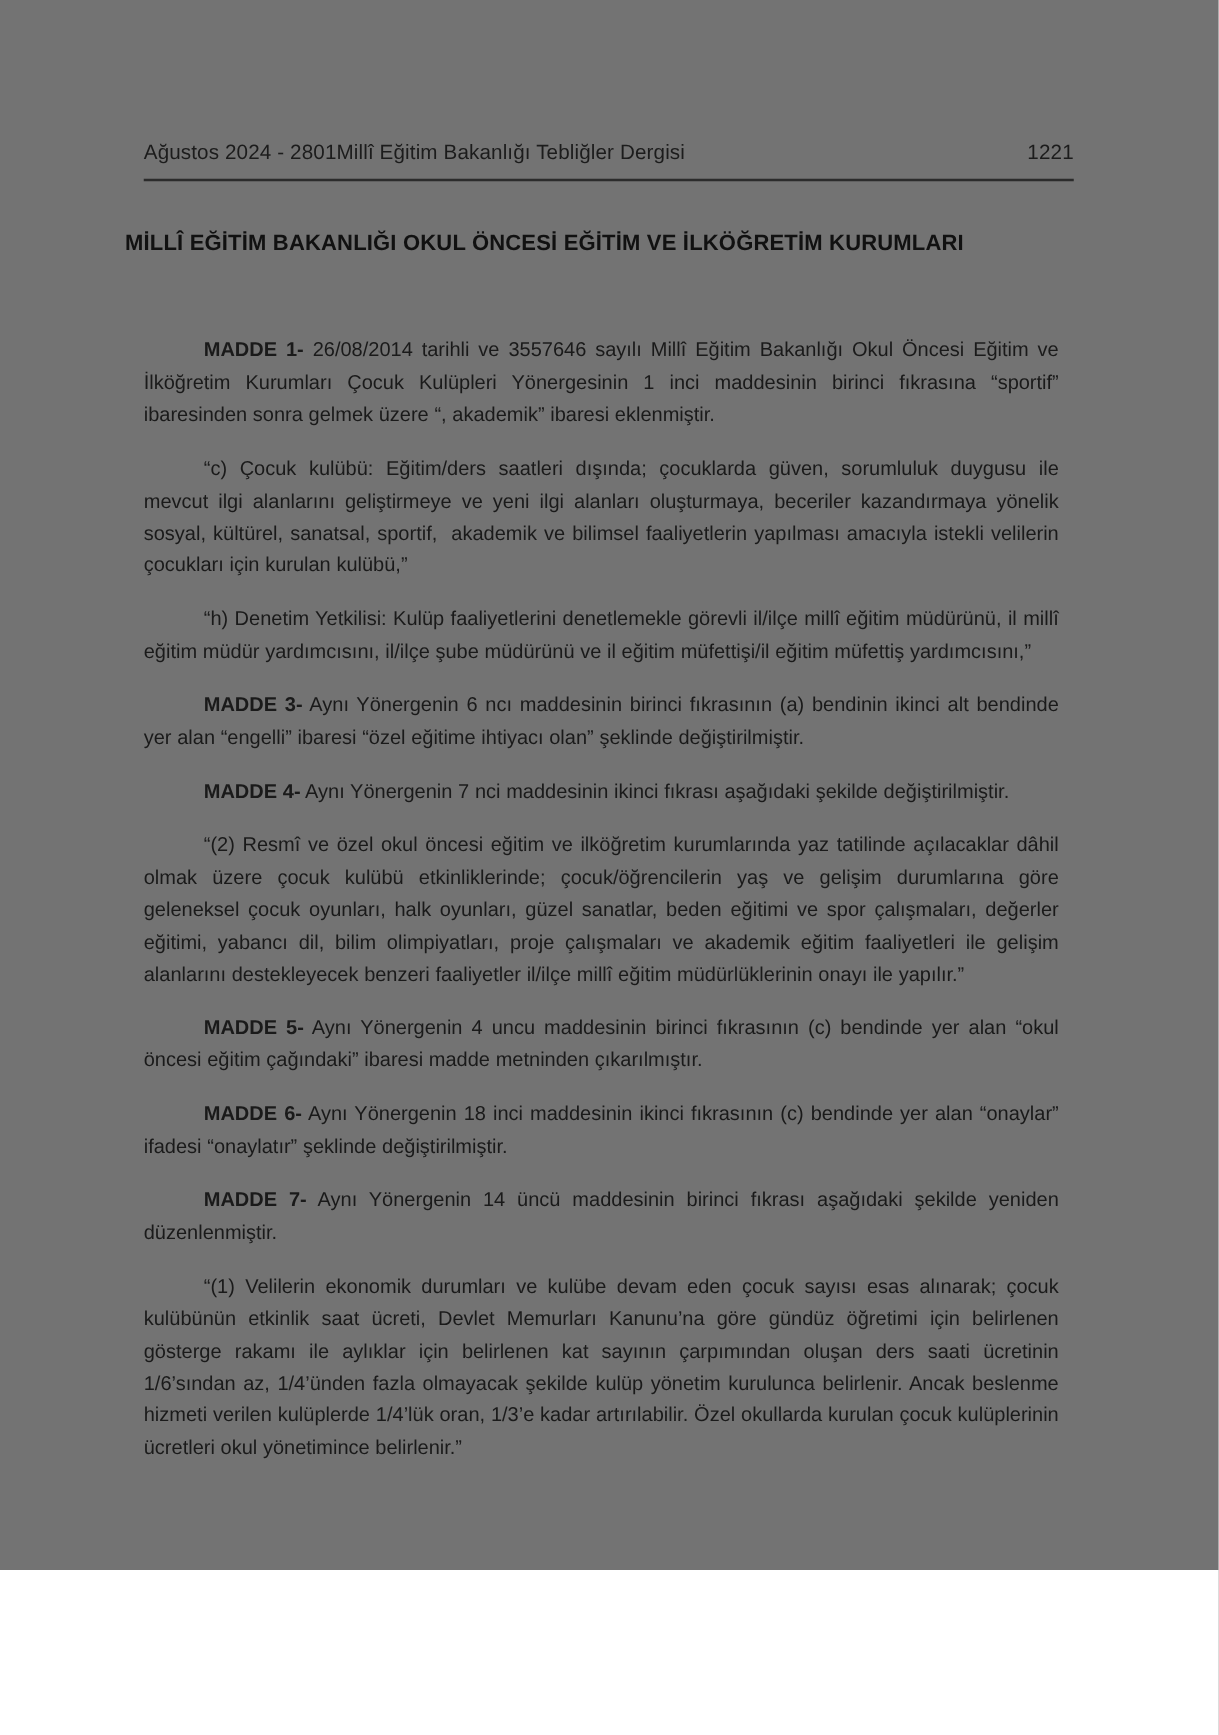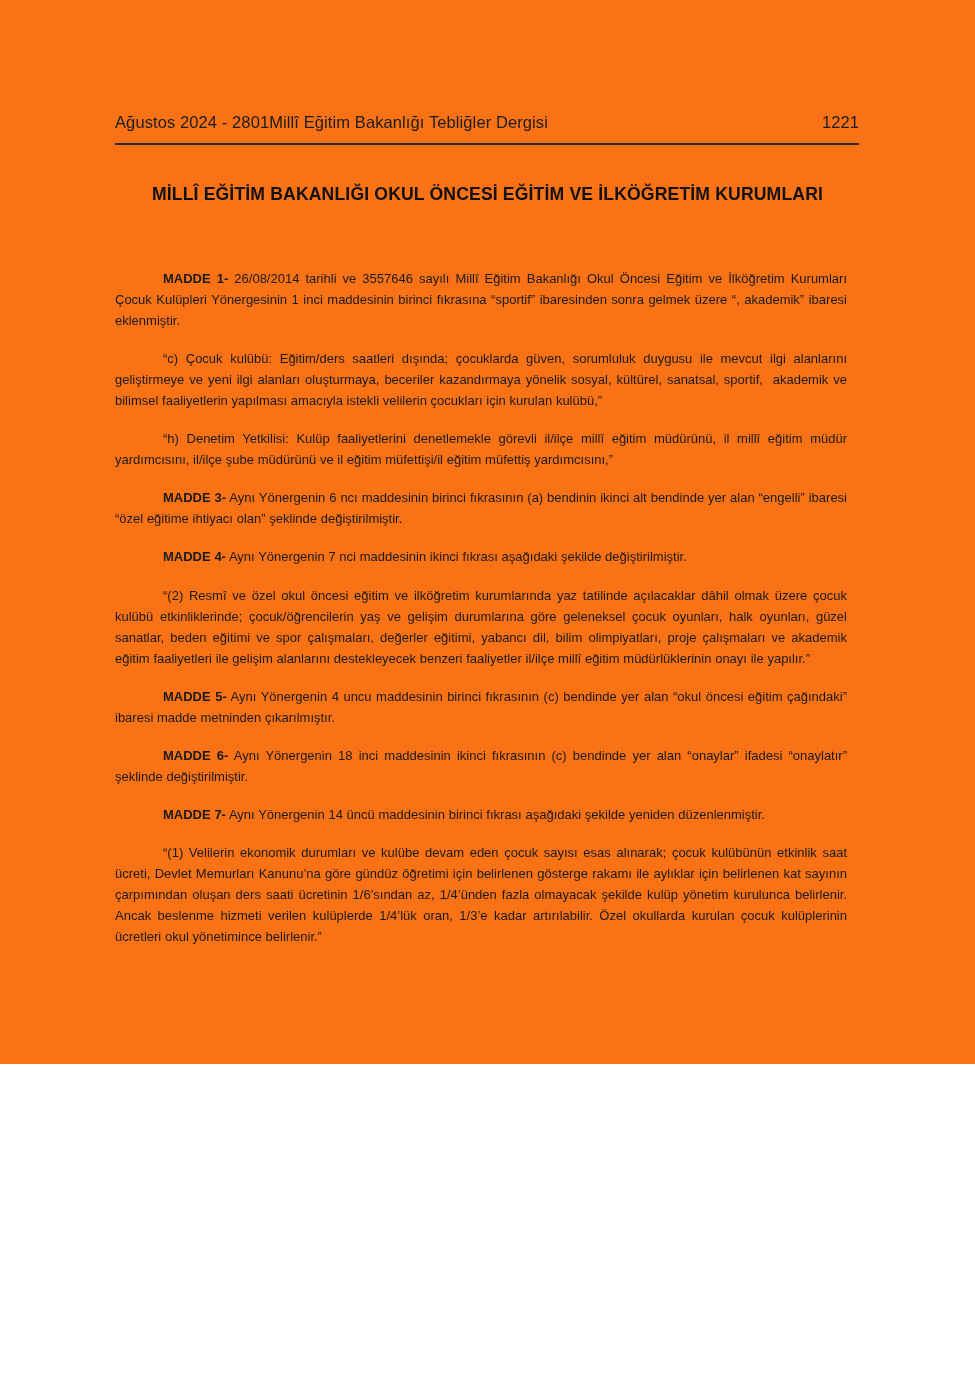--- a/index.html
+++ b/index.html
@@ -8,23 +8,23 @@
     padding: 0;
     background: #ffffff;
   }
   body {
     font-family: "Liberation Sans", sans-serif;
     color: #1a1a1a;
   }
   .page {
     position: relative;
     width: 975px;
-    height: 1064px;
+    height: 1256px;
     margin: 0 auto;
-    background: #f97316;
+    background: #737373;
     box-sizing: border-box;
     overflow: hidden;
   }
 
   
   .runhead {
     position: absolute;
     left: 115px;
     top: 113px;
     width: 744px;
@@ -48,39 +48,38 @@
     height: 0;
     border-top: 2.2px solid #2b2b2b;
   }
 
   
   .doc-title {
     position: absolute;
     left: 100px;
     top: 170px;
     width: 775px;
-    text-align: center;
     font-size: 17.6px;
     font-weight: bold;
     line-height: 1.42;
     letter-spacing: 0.15px;
     color: #111111;
   }
   .doc-title .tline { display: block; white-space: nowrap; }
 
   
   .body-col {
     position: absolute;
     left: 115px;
     top: 268px;
     width: 744px;
   }
   p.para {
     margin: 0 12px 17px 0;
-    font-size: 13px;
+    font-size: 16px;
     line-height: 1.62;
     text-align: justify;
     text-justify: inter-word;
     text-indent: 48px;
     color: #1a1a1a;
     white-space: pre-wrap;
     word-spacing: 0.1px;
     hyphens: none;
   }
   p.para:last-child { margin-bottom: 0; }

